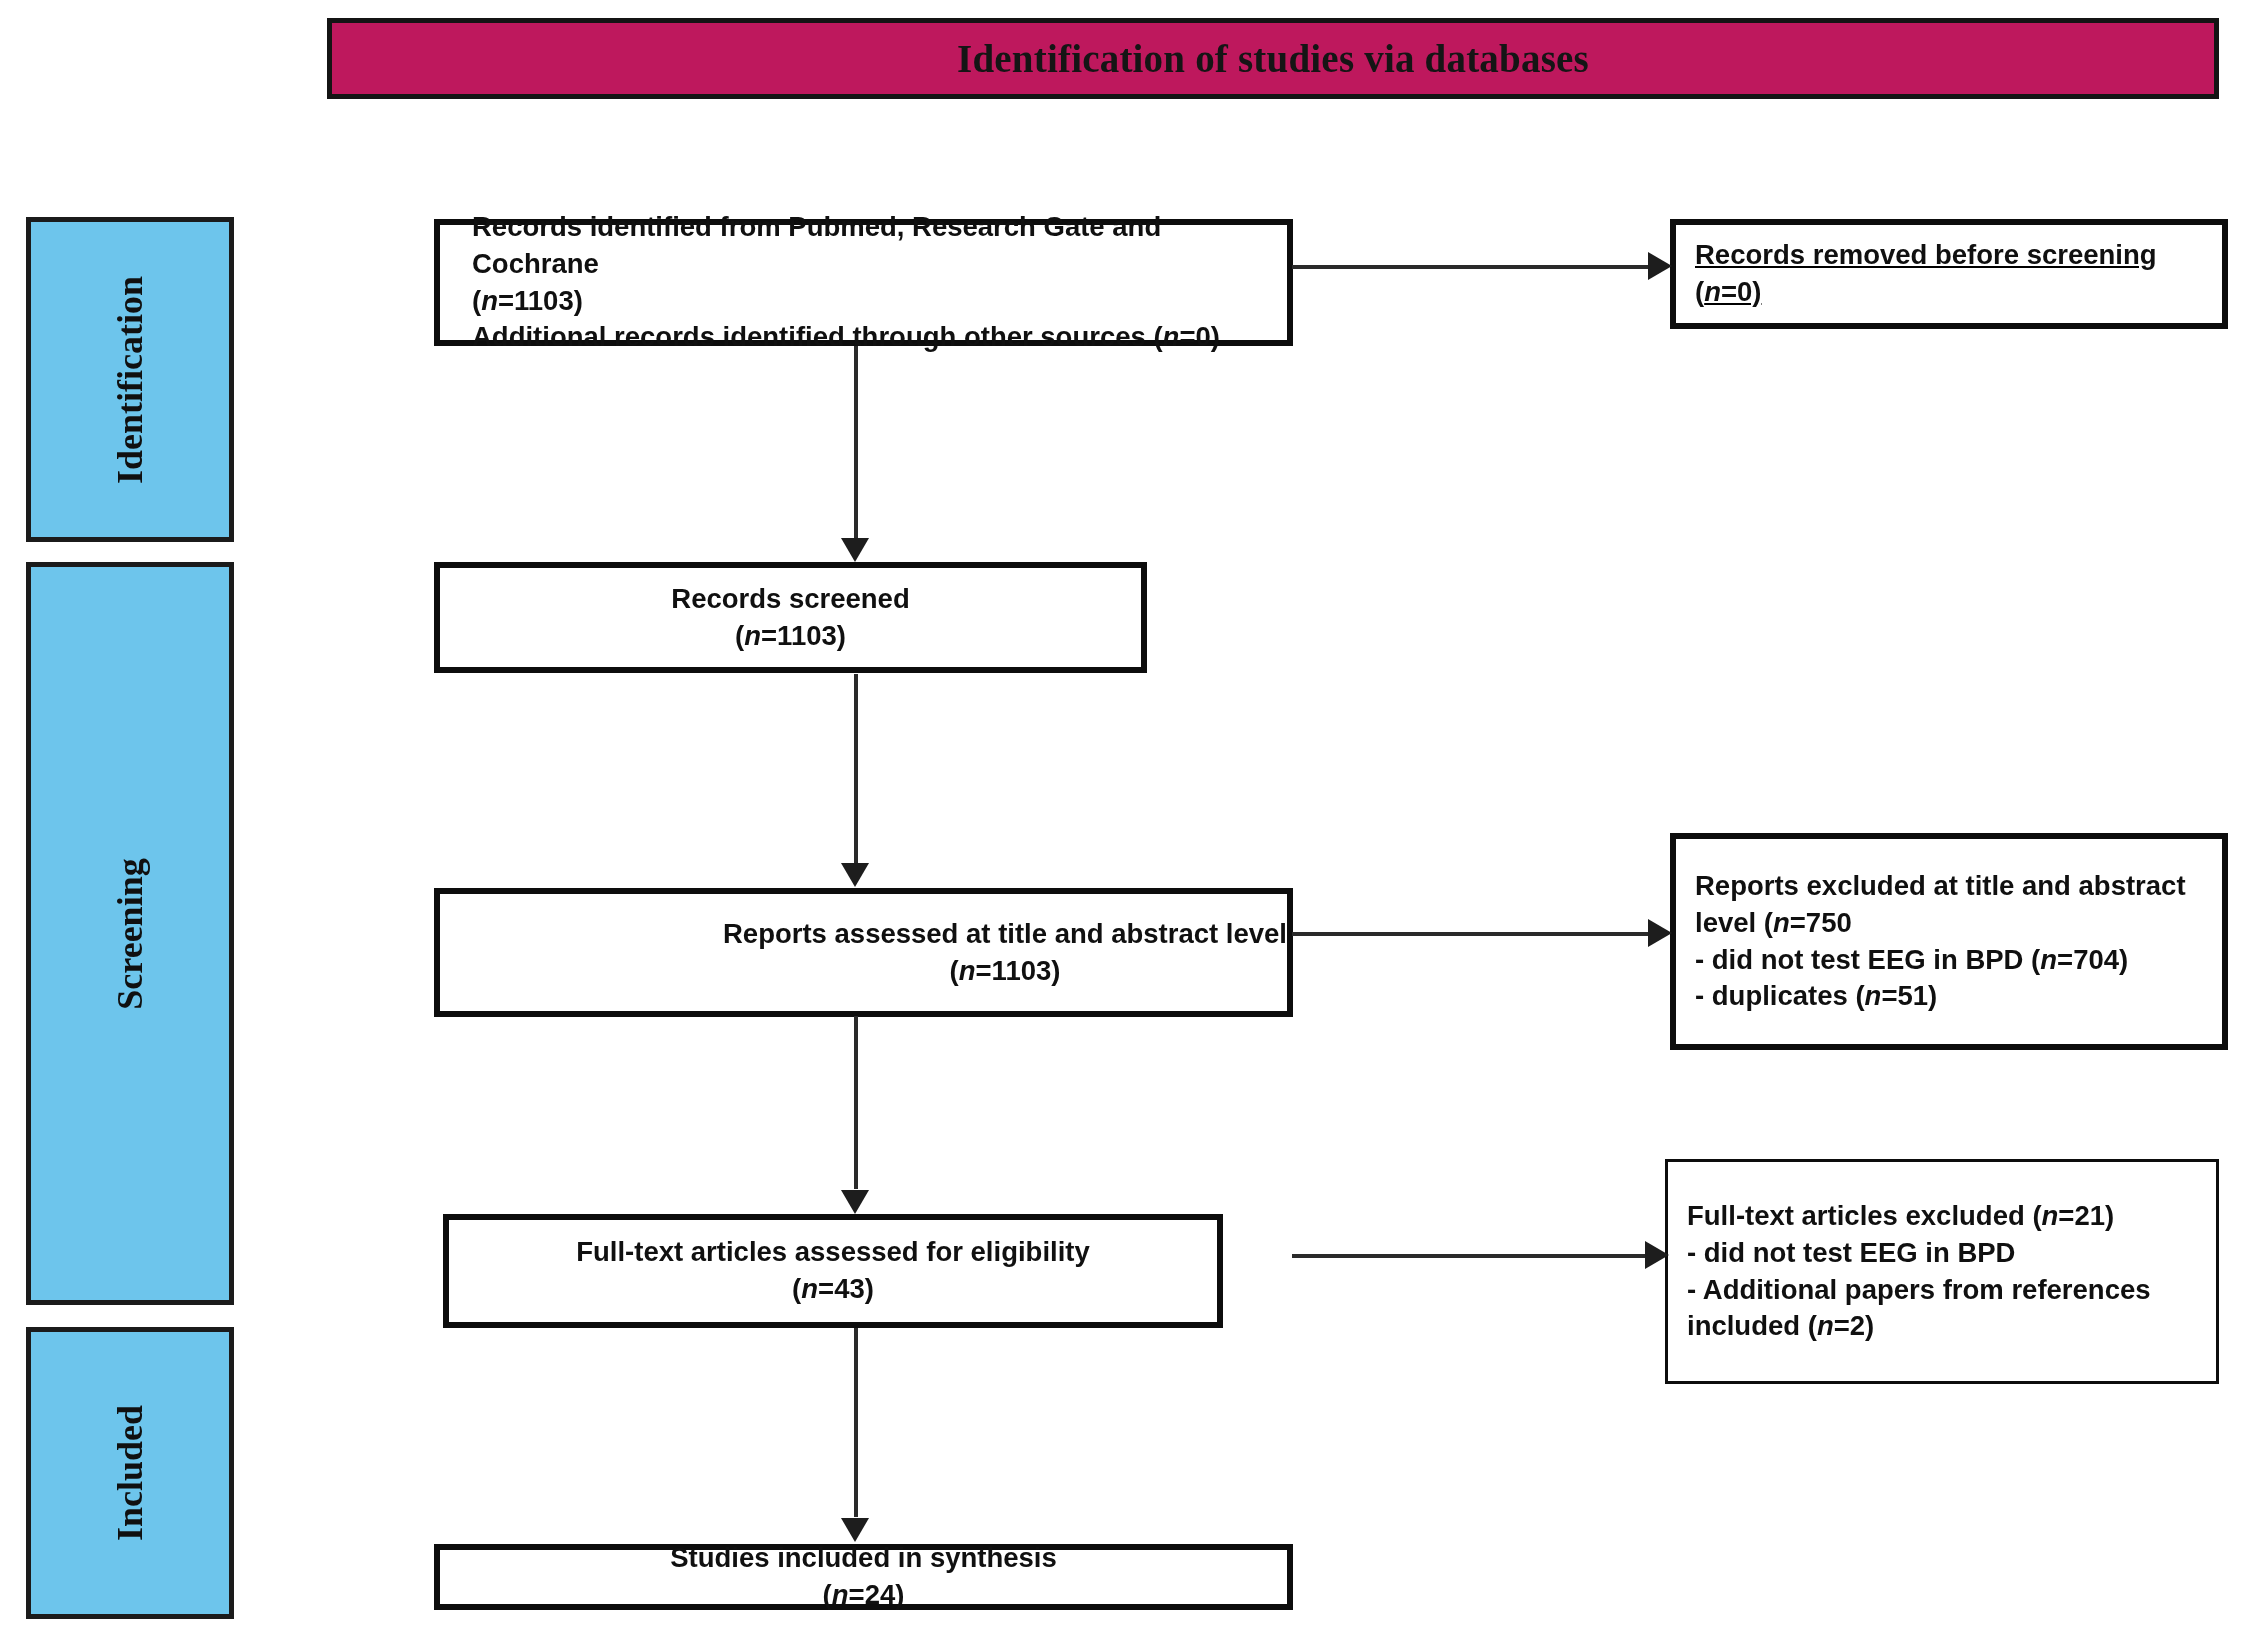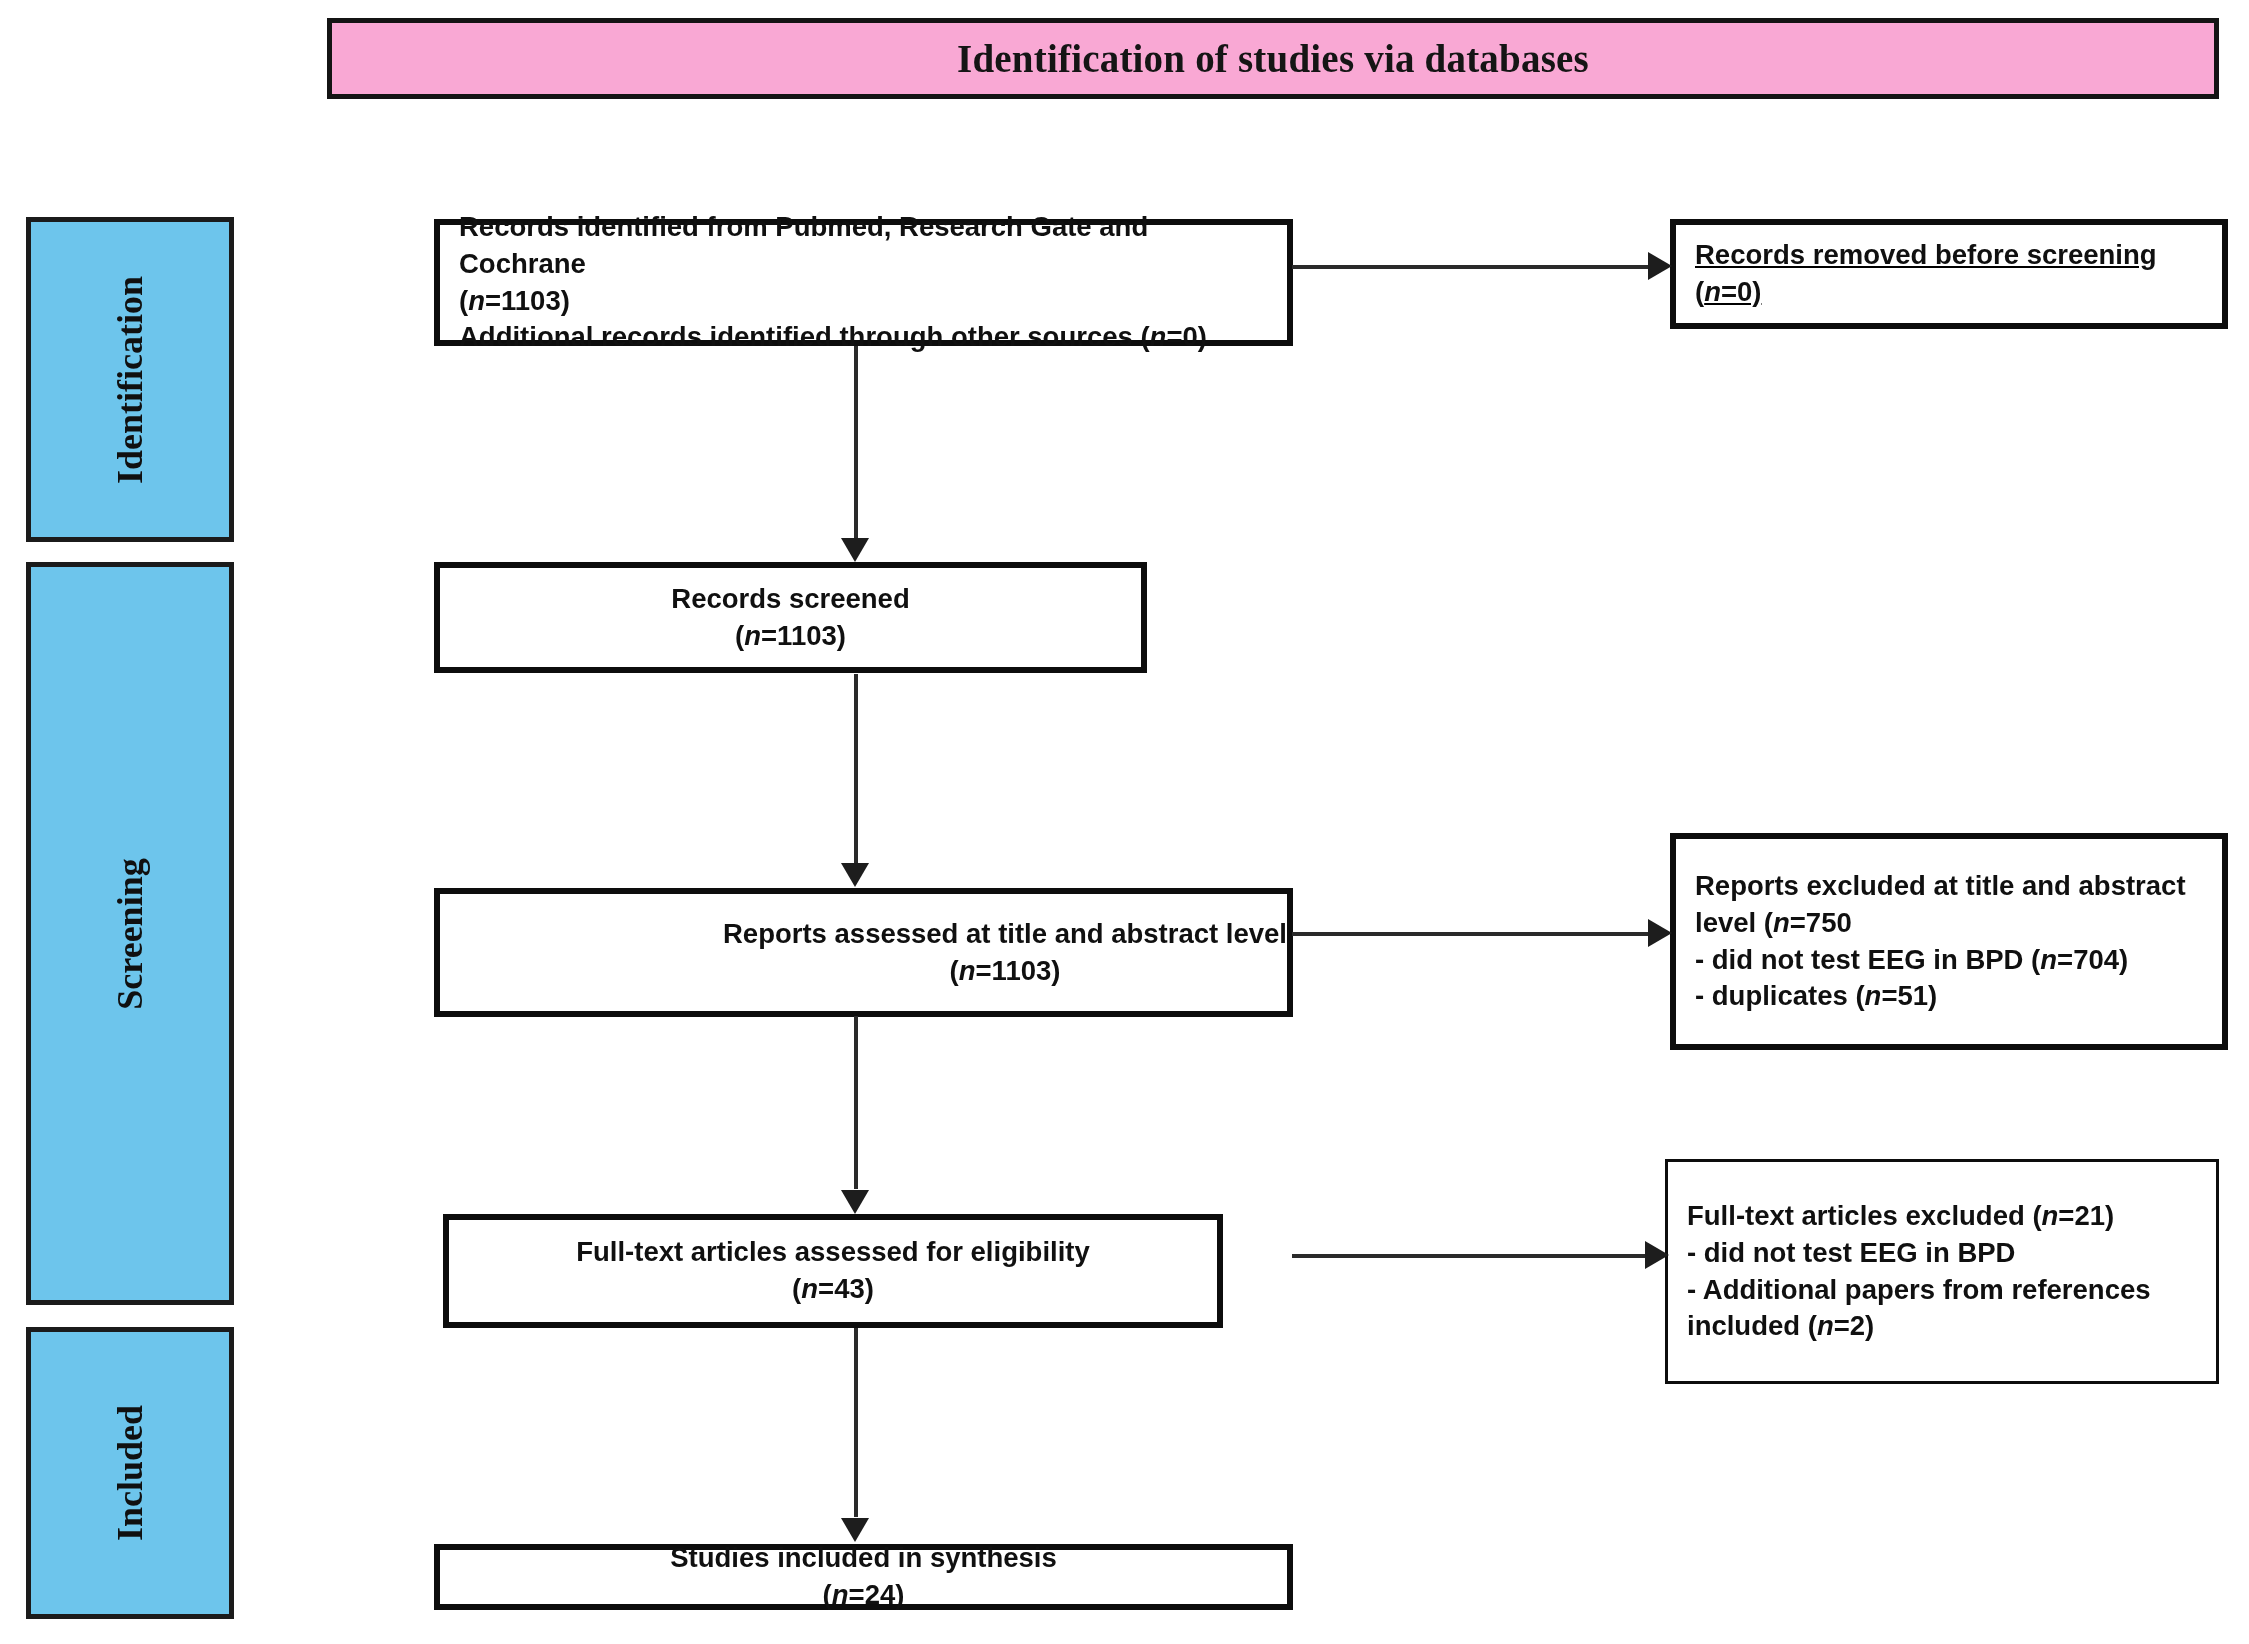--- a/index.html
+++ b/index.html
@@ -19,21 +19,21 @@
     overflow: hidden;
   }
 
   
   .banner {
     position: absolute;
     left: 327px;
     top: 18px;
     width: 1892px;
     height: 81px;
-    background: #f9a8d4;
+    background: #be185d;
     border: 5px solid #141414;
     box-sizing: border-box;
     display: flex;
     align-items: center;
     justify-content: center;
   }
   .banner-title {
     font-family: "Liberation Serif", serif;
     font-weight: bold;
     font-size: 39px;
@@ -83,21 +83,21 @@
     line-height: 1.33;
     color: #101010;
   }
   .box.center .box-text { text-align: center; }
   .box.left   .box-text { text-align: left; padding-left: 19px; padding-right: 13px; }
   .box-text em {
     font-style: italic;
     font-weight: bold;
   }
 
-  #box-identified        { left: 434px;  top: 219px;  width: 859px; height: 127px; }
+  #box-identified        { left: 434px;  top: 219px;  width: 859px; height: 127px; padding-left: 13px; }
   #box-removed           { left: 1670px; top: 219px;  width: 558px;  height: 110px; text-decoration: underline; }
   #box-screened          { left: 434px;  top: 562px;  width: 713px; height: 111px; }
   #box-assessed          { left: 434px;  top: 888px; width: 859px; height: 129px; align-items: flex-end; }
   #box-excluded-title    { left: 1670px; top: 833px; width: 558px;  height: 217px; }
   #box-fulltext          { left: 443px;  top: 1214px; width: 780px; height: 114px; }
   #box-fulltext-excluded { left: 1665px; top: 1159px; width: 554px;  height: 225px; }
   #box-synthesis         { left: 434px;  top: 1544px; width: 859px; height: 66px; }
 
   
   .v-line {

